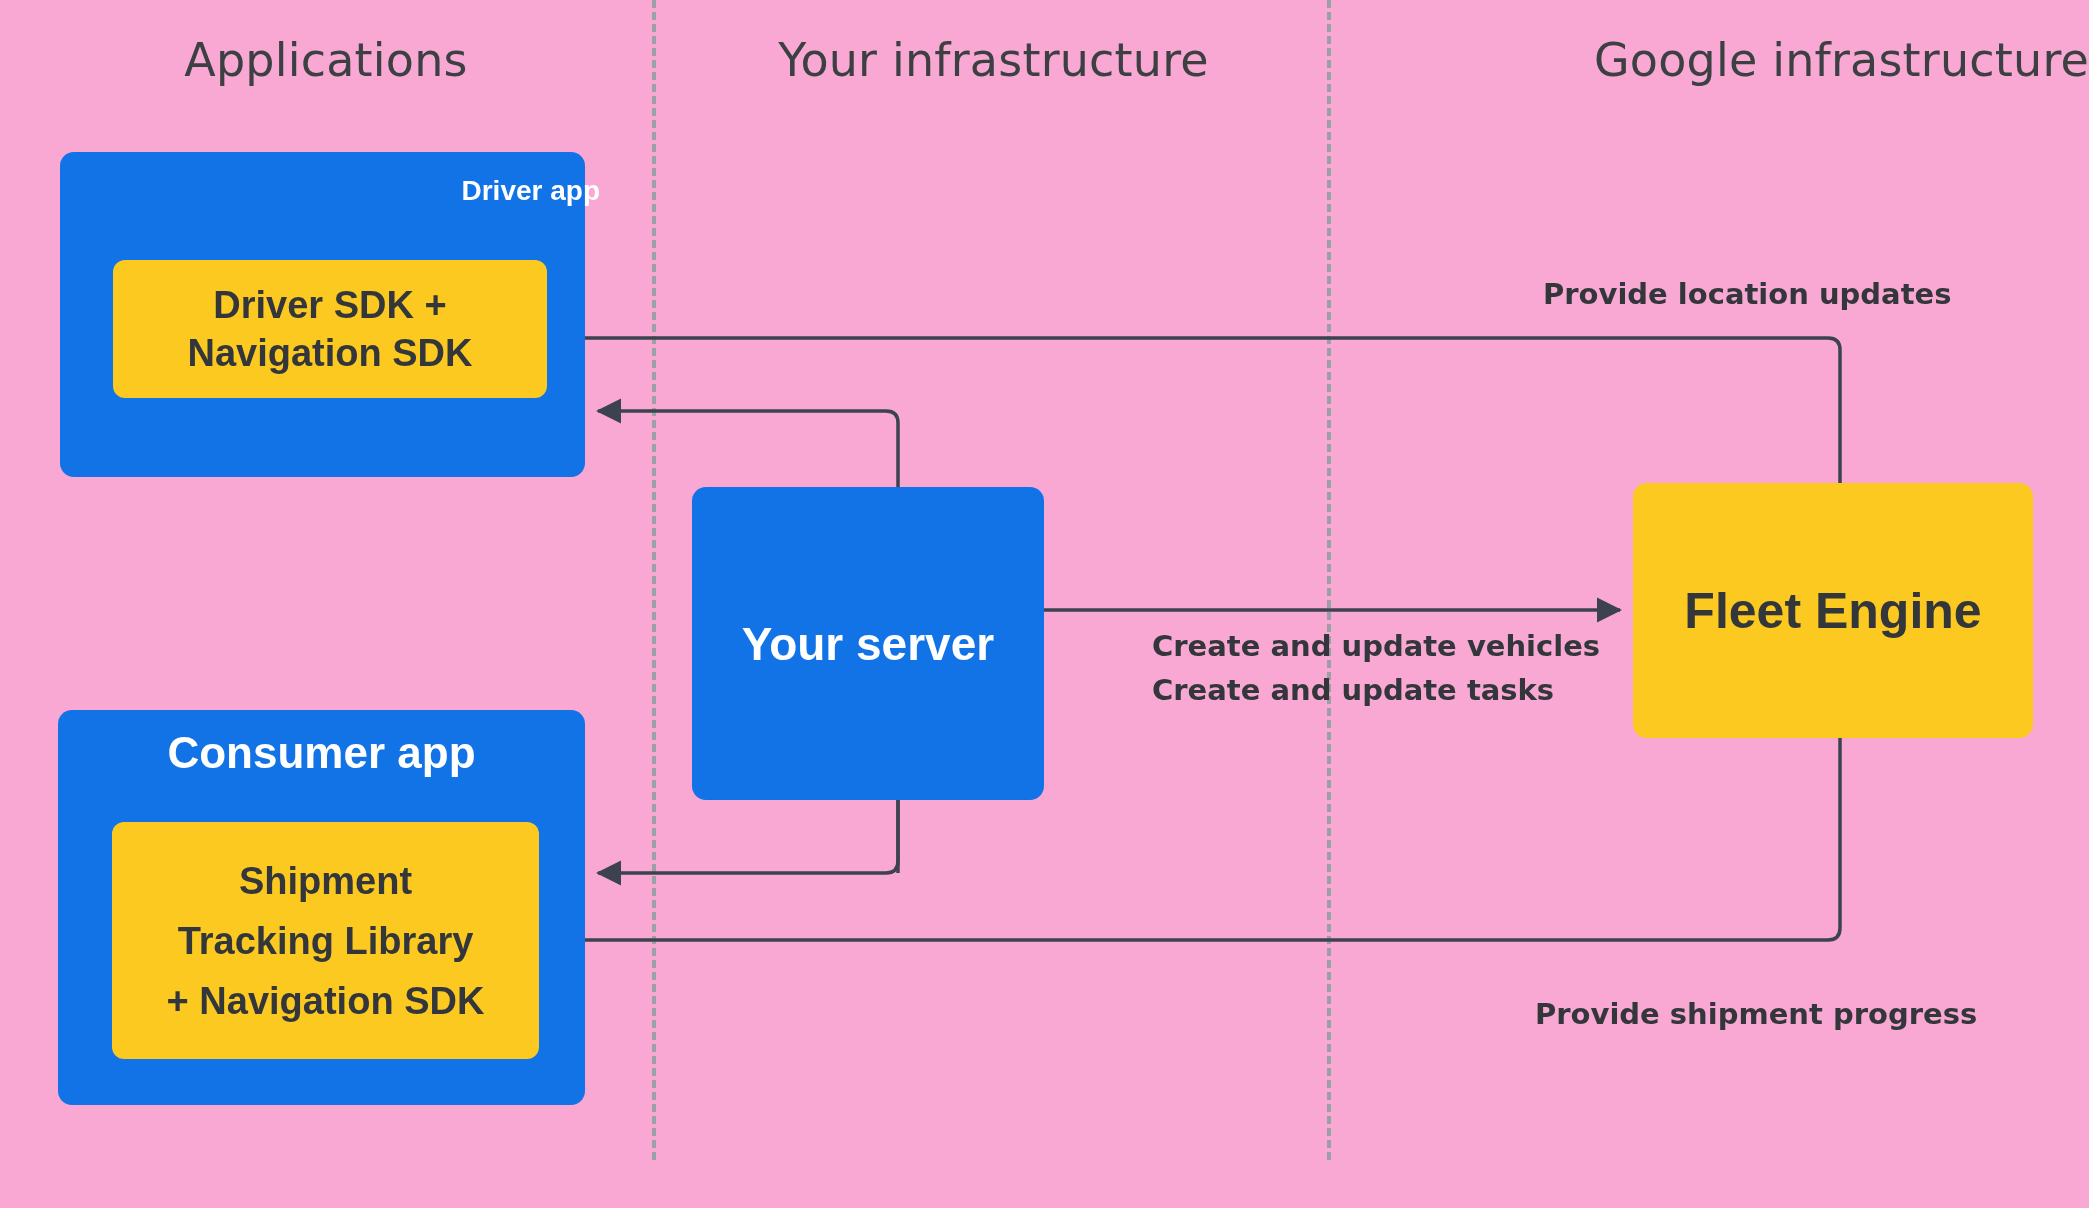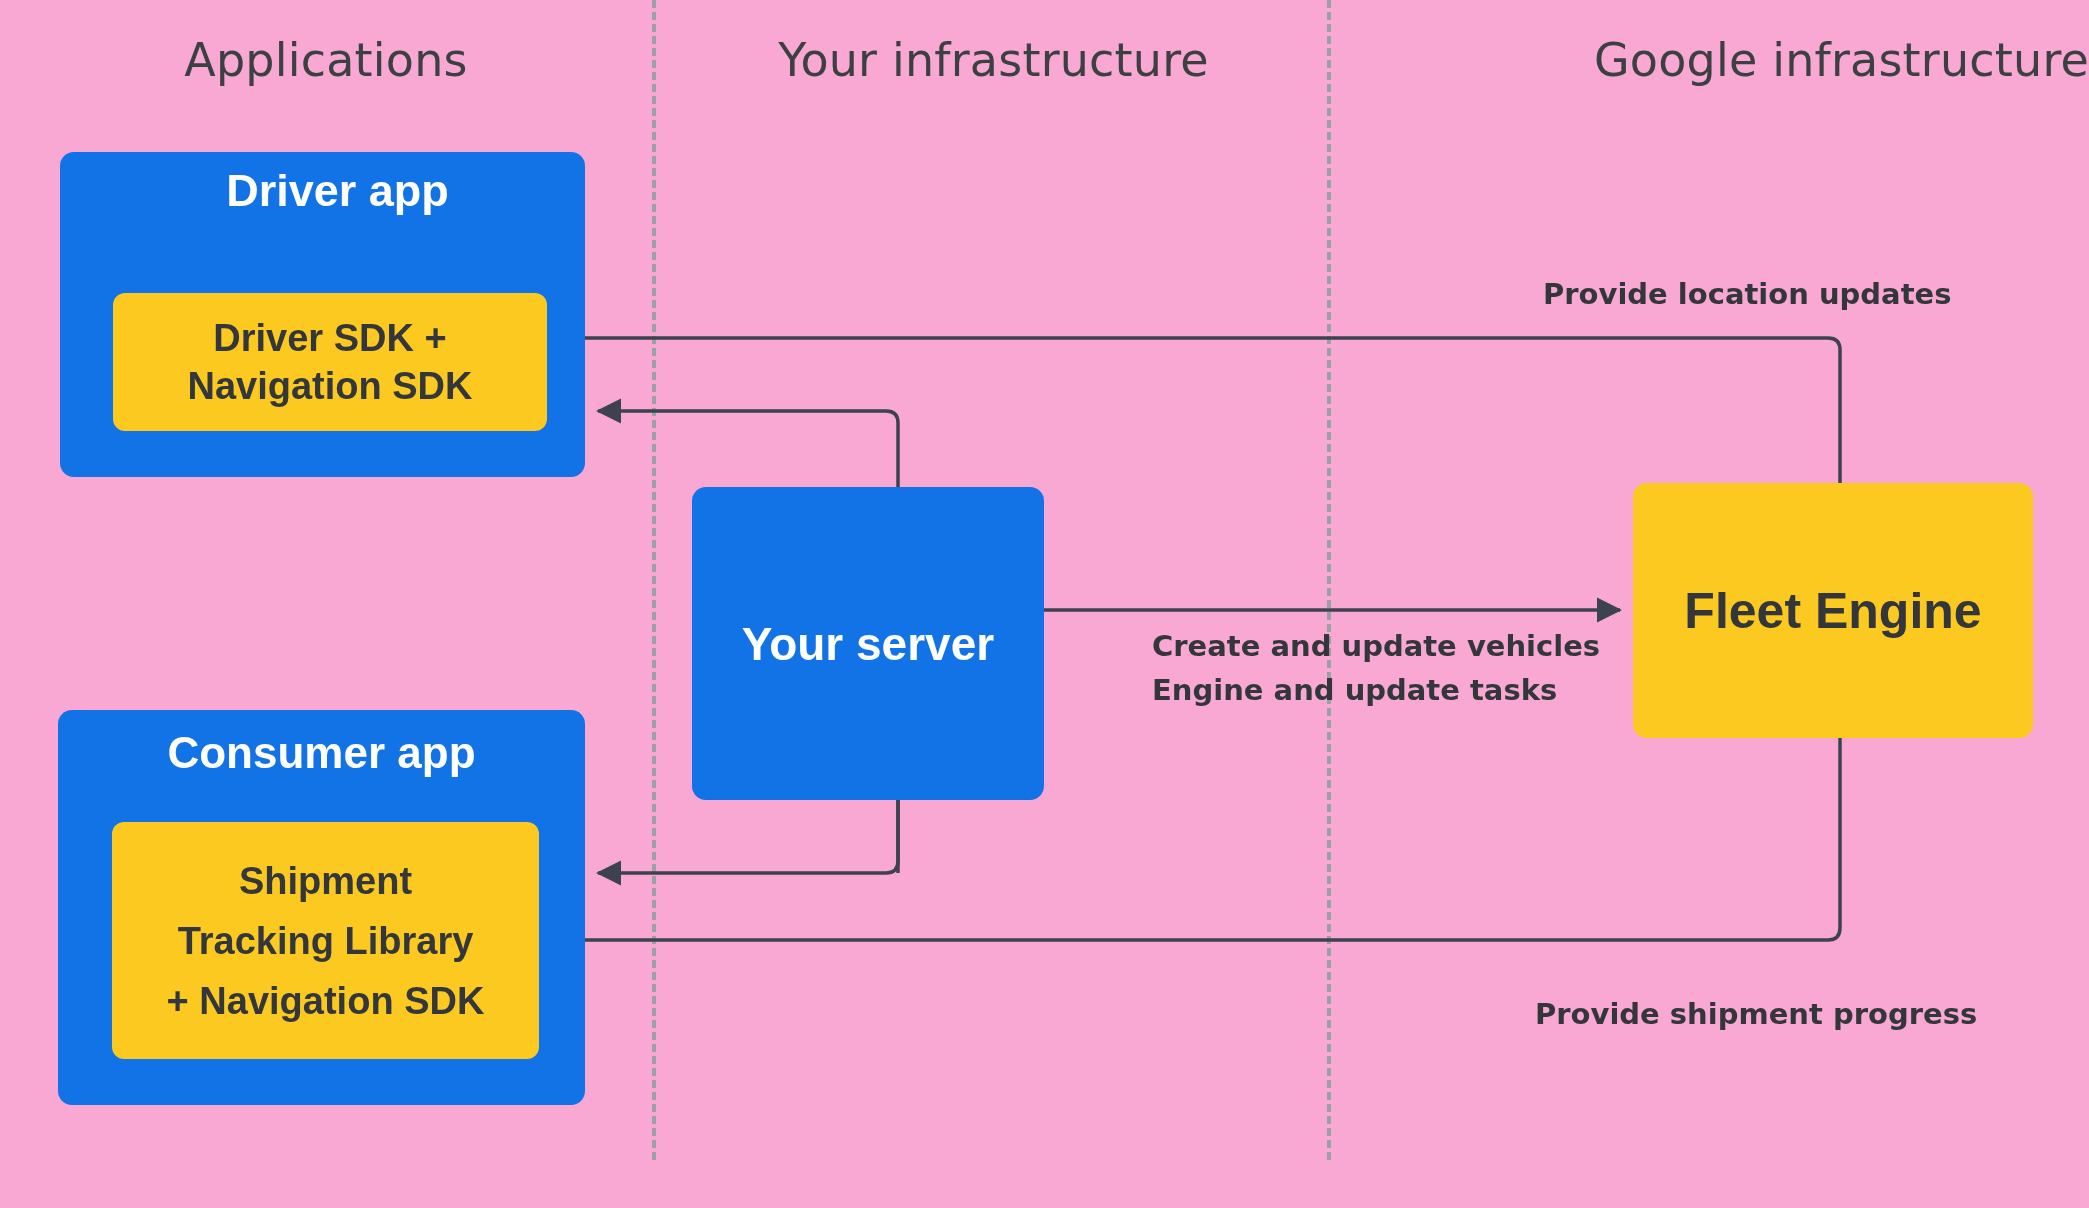--- a/index.html
+++ b/index.html
@@ -58,34 +58,33 @@
   .box-yellow { background: #fbc91f; color: #33373b; }
 
   
   #box-driver-app {
     left: 60px; top: 152px; width: 525px; height: 325px;
     flex-direction: column;
     justify-content: flex-start;
     padding-top: 8px;
   }
   #box-driver-app .app-title {
-    font-size: 45px;
+    font-size: 28px;
     line-height: 62px;
     width: 100%;
-    text-align: center;
+    text-align: right;
     margin-left: 30px;
   }
   
   #box-driver-sdk {
     left: 113px; top: 260px; width: 434px; height: 138px;
     border-radius: 12px;
     font-size: 38px;
     line-height: 48px;
     padding: 0 10px;
-    margin-top: 33px;
   }
 
   
   #box-consumer-app {
     left: 58px; top: 710px; width: 527px; height: 395px;
     flex-direction: column;
     justify-content: flex-start;
     padding-top: 10px;
   }
   #box-consumer-app .app-title {
@@ -196,16 +195,16 @@
   <div class="box box-blue" id="box-your-server">
     <div>Your server</div>
   </div>
 
   <div class="box box-yellow" id="box-fleet-engine">
     <div>Fleet Engine</div>
   </div>
 
   <div class="edge-label" id="label-location-updates">Provide location updates</div>
   <div class="edge-label" id="label-create-vehicles">Create and update vehicles</div>
-  <div class="edge-label" id="label-create-tasks">Engine and update tasks</div>
+  <div class="edge-label" id="label-create-tasks">Create and update tasks</div>
   <div class="edge-label" id="label-shipment-progress">Provide shipment progress</div>
 
 </div>
 
 </body></html>

